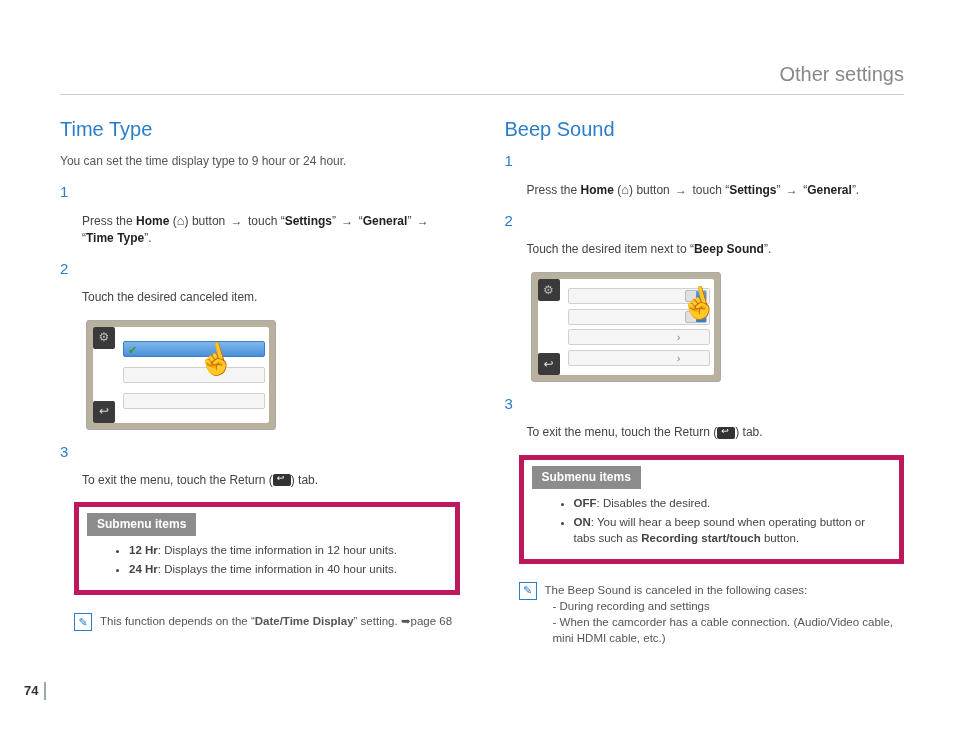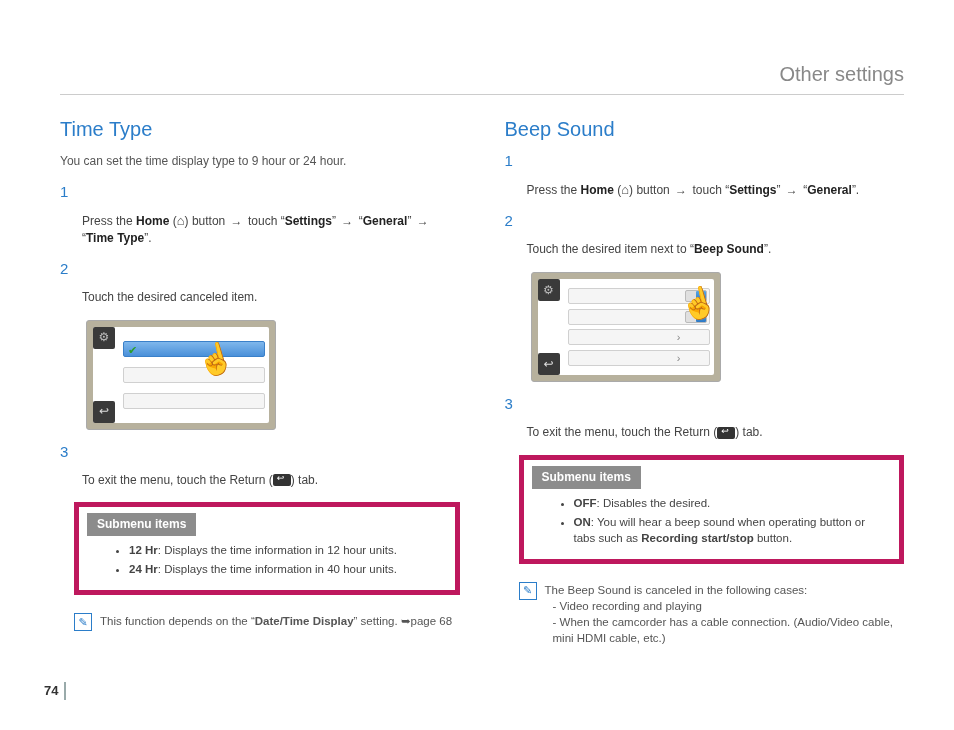--- a/index.html
+++ b/index.html
@@ -170,21 +170,21 @@
     width:18px; height:18px;
     border:1px solid #2b7dc9;
     display:flex; align-items:center; justify-content:center;
     color:#2b7dc9; font-size:11px; flex:0 0 18px;
   }
   .note-body { flex:1; max-width: 380px; }
   .note-body .sub { padding-left:8px; }
 
   .page-number {
     position:absolute;
-    bottom:30px; left:44px;
+    bottom:30px; left:24px;
     font-size:13px; font-weight:bold; color:#333;
     border-right: 2px solid #9aa; padding-right:6px;
   }
 </style>
 </head>
 <body>
 
 <div class="page">
   <div class="page-header">Other settings</div>
 
@@ -303,30 +303,30 @@
         <div class="step-body">
           <span>To exit the menu, touch the Return (</span><span class="return-tab"></span><span>) tab.</span>
         </div>
       </div>
 
       <div class="submenu-box">
         <div class="submenu-head">Submenu items</div>
         <div class="submenu-body">
           <ul>
             <li><b>OFF</b><span>: Disables the desired.</span></li>
-            <li><b>ON</b><span>: You will hear a beep sound when operating button or tabs such as </span><b>Recording start/stop</b><span> button.</span></li>
+            <li><b>ON</b><span>: You will hear a beep sound when operating button or tabs such as </span><b>Recording start/touch</b><span> button.</span></li>
           </ul>
         </div>
       </div>
 
       <div class="note">
         <div class="note-icon">✎</div>
         <div class="note-body">
           <div>The Beep Sound is canceled in the following cases:</div>
-          <div class="sub">- Video recording and playing</div>
+          <div class="sub">- During recording and settings</div>
           <div class="sub">- When the camcorder has a cable connection. (Audio/Video cable, mini HDMI cable, etc.)</div>
         </div>
       </div>
     </div>
   </div>
 </div>
 
 <div class="page-number">74</div>
 
 </body></html>

